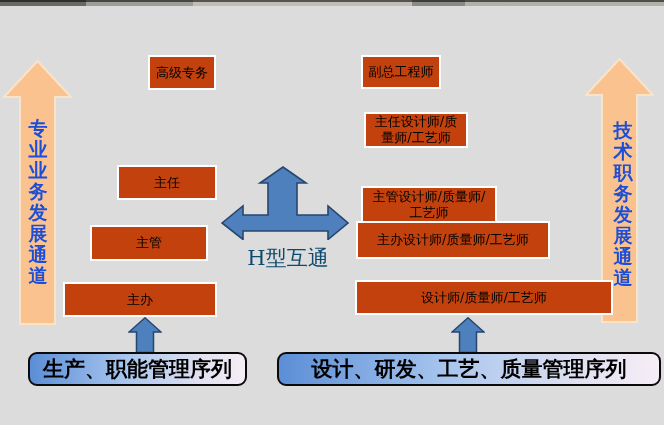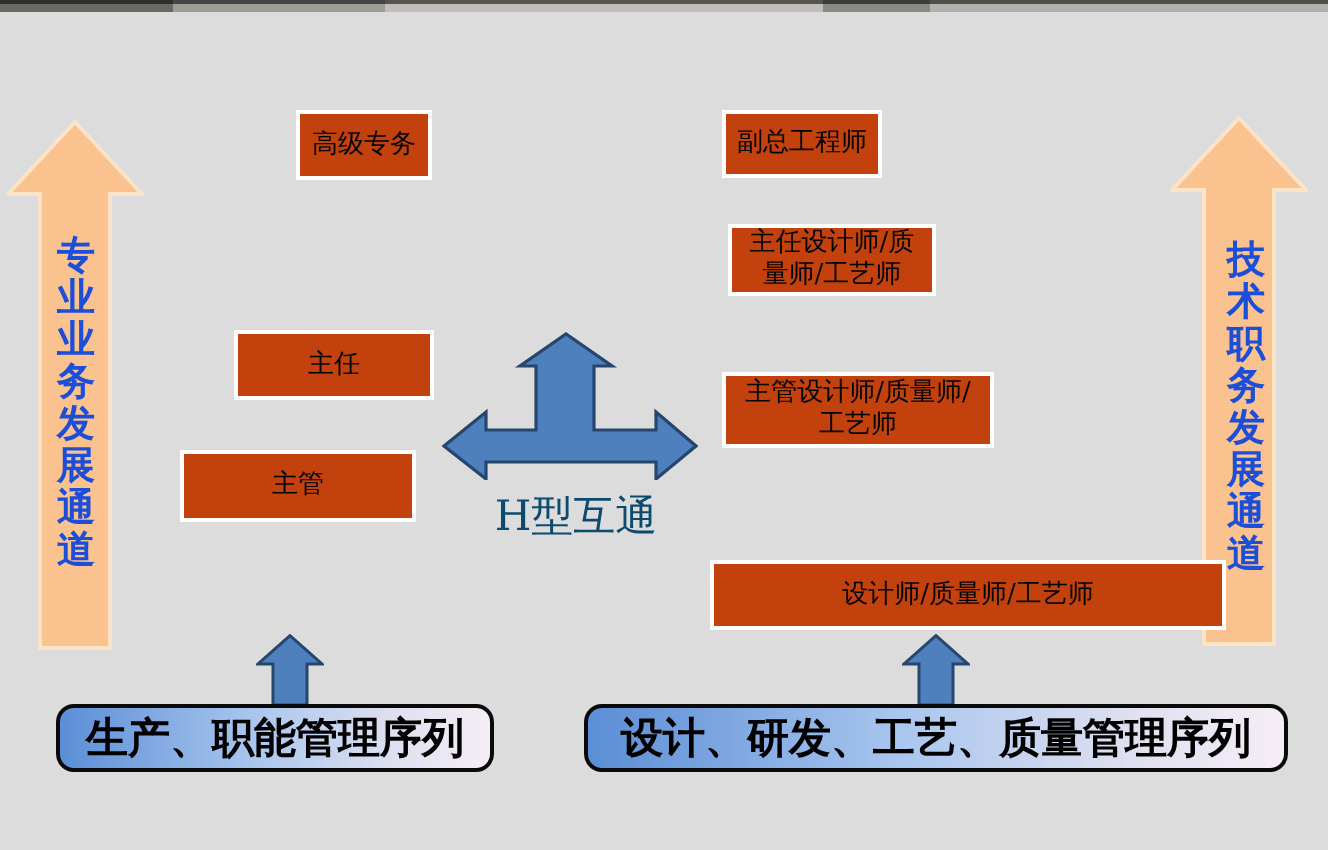--- a/index.html
+++ b/index.html
@@ -53,21 +53,21 @@
   .up-arrow.right{left:451px;top:317px;}
   
   .series-box{
     position:absolute;top:352px;height:34px;box-sizing:border-box;
     border:2px solid #0a0a0a;border-radius:9px;
     background:linear-gradient(to right,#5b8ed6 0%,#a9c6ee 45%,#dfe0f0 78%,#f6eef6 100%);
     display:flex;align-items:center;justify-content:center;
     font-size:21px;font-weight:bold;color:#000;white-space:nowrap;
   }
   .series-box.left{left:28px;width:219px;}
-  .series-box.right{left:292px;width:352px;}
+  .series-box.right{left:277px;width:384px;}
 </style>
 </head>
 <body>
 
 <div class="screen">
 
   <div class="top-bar"></div>
 
   <svg class="channel-arrow left" viewBox="0 0 69 265">
     <path d="M34.5,1 L68,37 L52,37 L52,264 L17,264 L17,37 L1,37 Z" fill="#fac28f" stroke="#fbe3c8" stroke-width="2" stroke-linejoin="miter"></path>
@@ -75,26 +75,28 @@
   <div class="channel-label left">专业业务发展通道</div>
 
   <svg class="channel-arrow right" viewBox="0 0 69 265">
     <path d="M34.5,1 L68,37 L52,37 L52,264 L17,264 L17,37 L1,37 Z" fill="#fac28f" stroke="#fbe3c8" stroke-width="2" stroke-linejoin="miter"></path>
   </svg>
   <div class="channel-label right">技术职务发展通道</div>
 
   <div class="bbox lb1">高级专务</div>
   <div class="bbox lb3">主任</div>
   <div class="bbox lb4">主管</div>
+  <div class="bbox lb5">主办</div>
 
   <div class="bbox rb1">副总工程师</div>
   <div class="bbox rb2">主任设计师/质
 量师/工艺师</div>
   <div class="bbox rb3">主管设计师/质量师/
 工艺师</div>
+  <div class="bbox rb4">主办设计师/质量师/工艺师</div>
   <div class="bbox rb5">设计师/质量师/工艺师</div>
 
   <svg class="h-arrow" viewBox="0 0 128 74">
     <path d="M1,57 L22,40 L22,49 L47,49 L47,17 L39,17 L62,1 L85,17 L76,17 L76,49 L107,49 L107,40 L127,57 L107,73.5 L107,65 L22,65 L22,73.5 Z" fill="#4d80bc" stroke="#27466e" stroke-width="1.6" stroke-linejoin="miter"></path>
   </svg>
   <div class="h-label">H型互通</div>
 
   <svg class="up-arrow left" viewBox="0 0 34 36">
     <path d="M17,0.8 L33,15 L25.5,15 L25.5,35.5 L8.5,35.5 L8.5,15 L1,15 Z" fill="#4d80bc" stroke="#27466e" stroke-width="1.5" stroke-linejoin="miter"></path>
   </svg>

